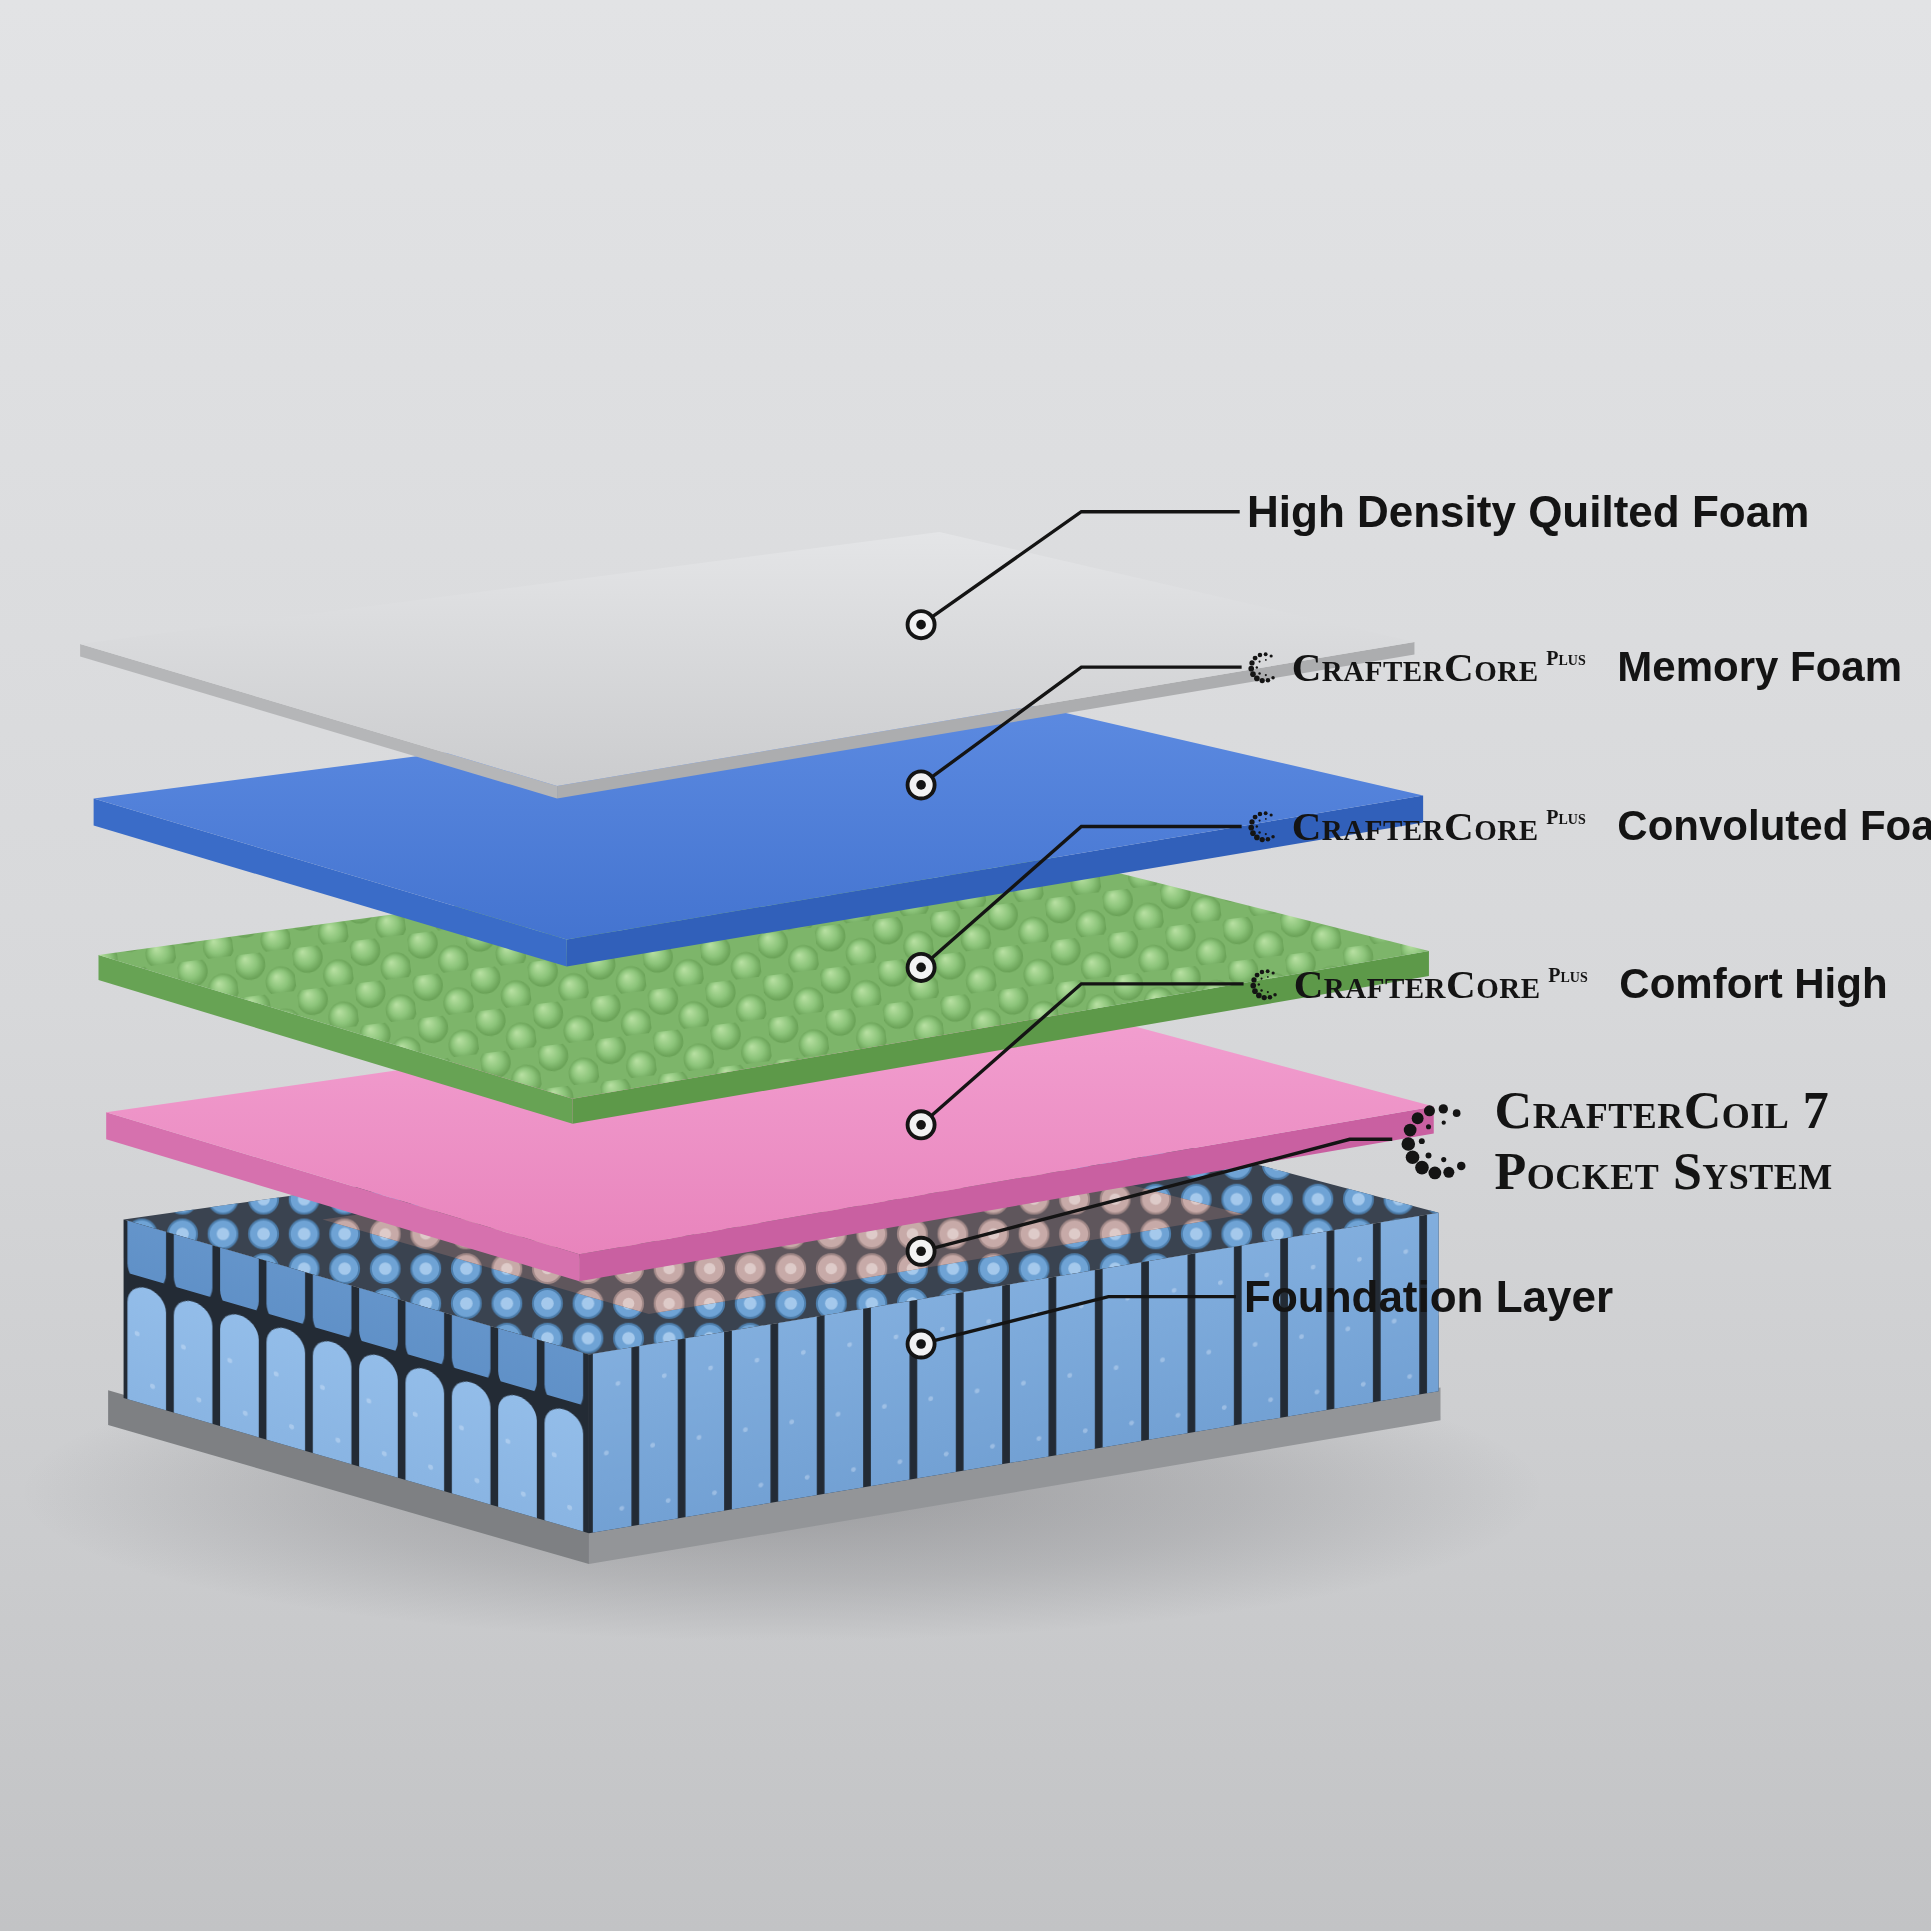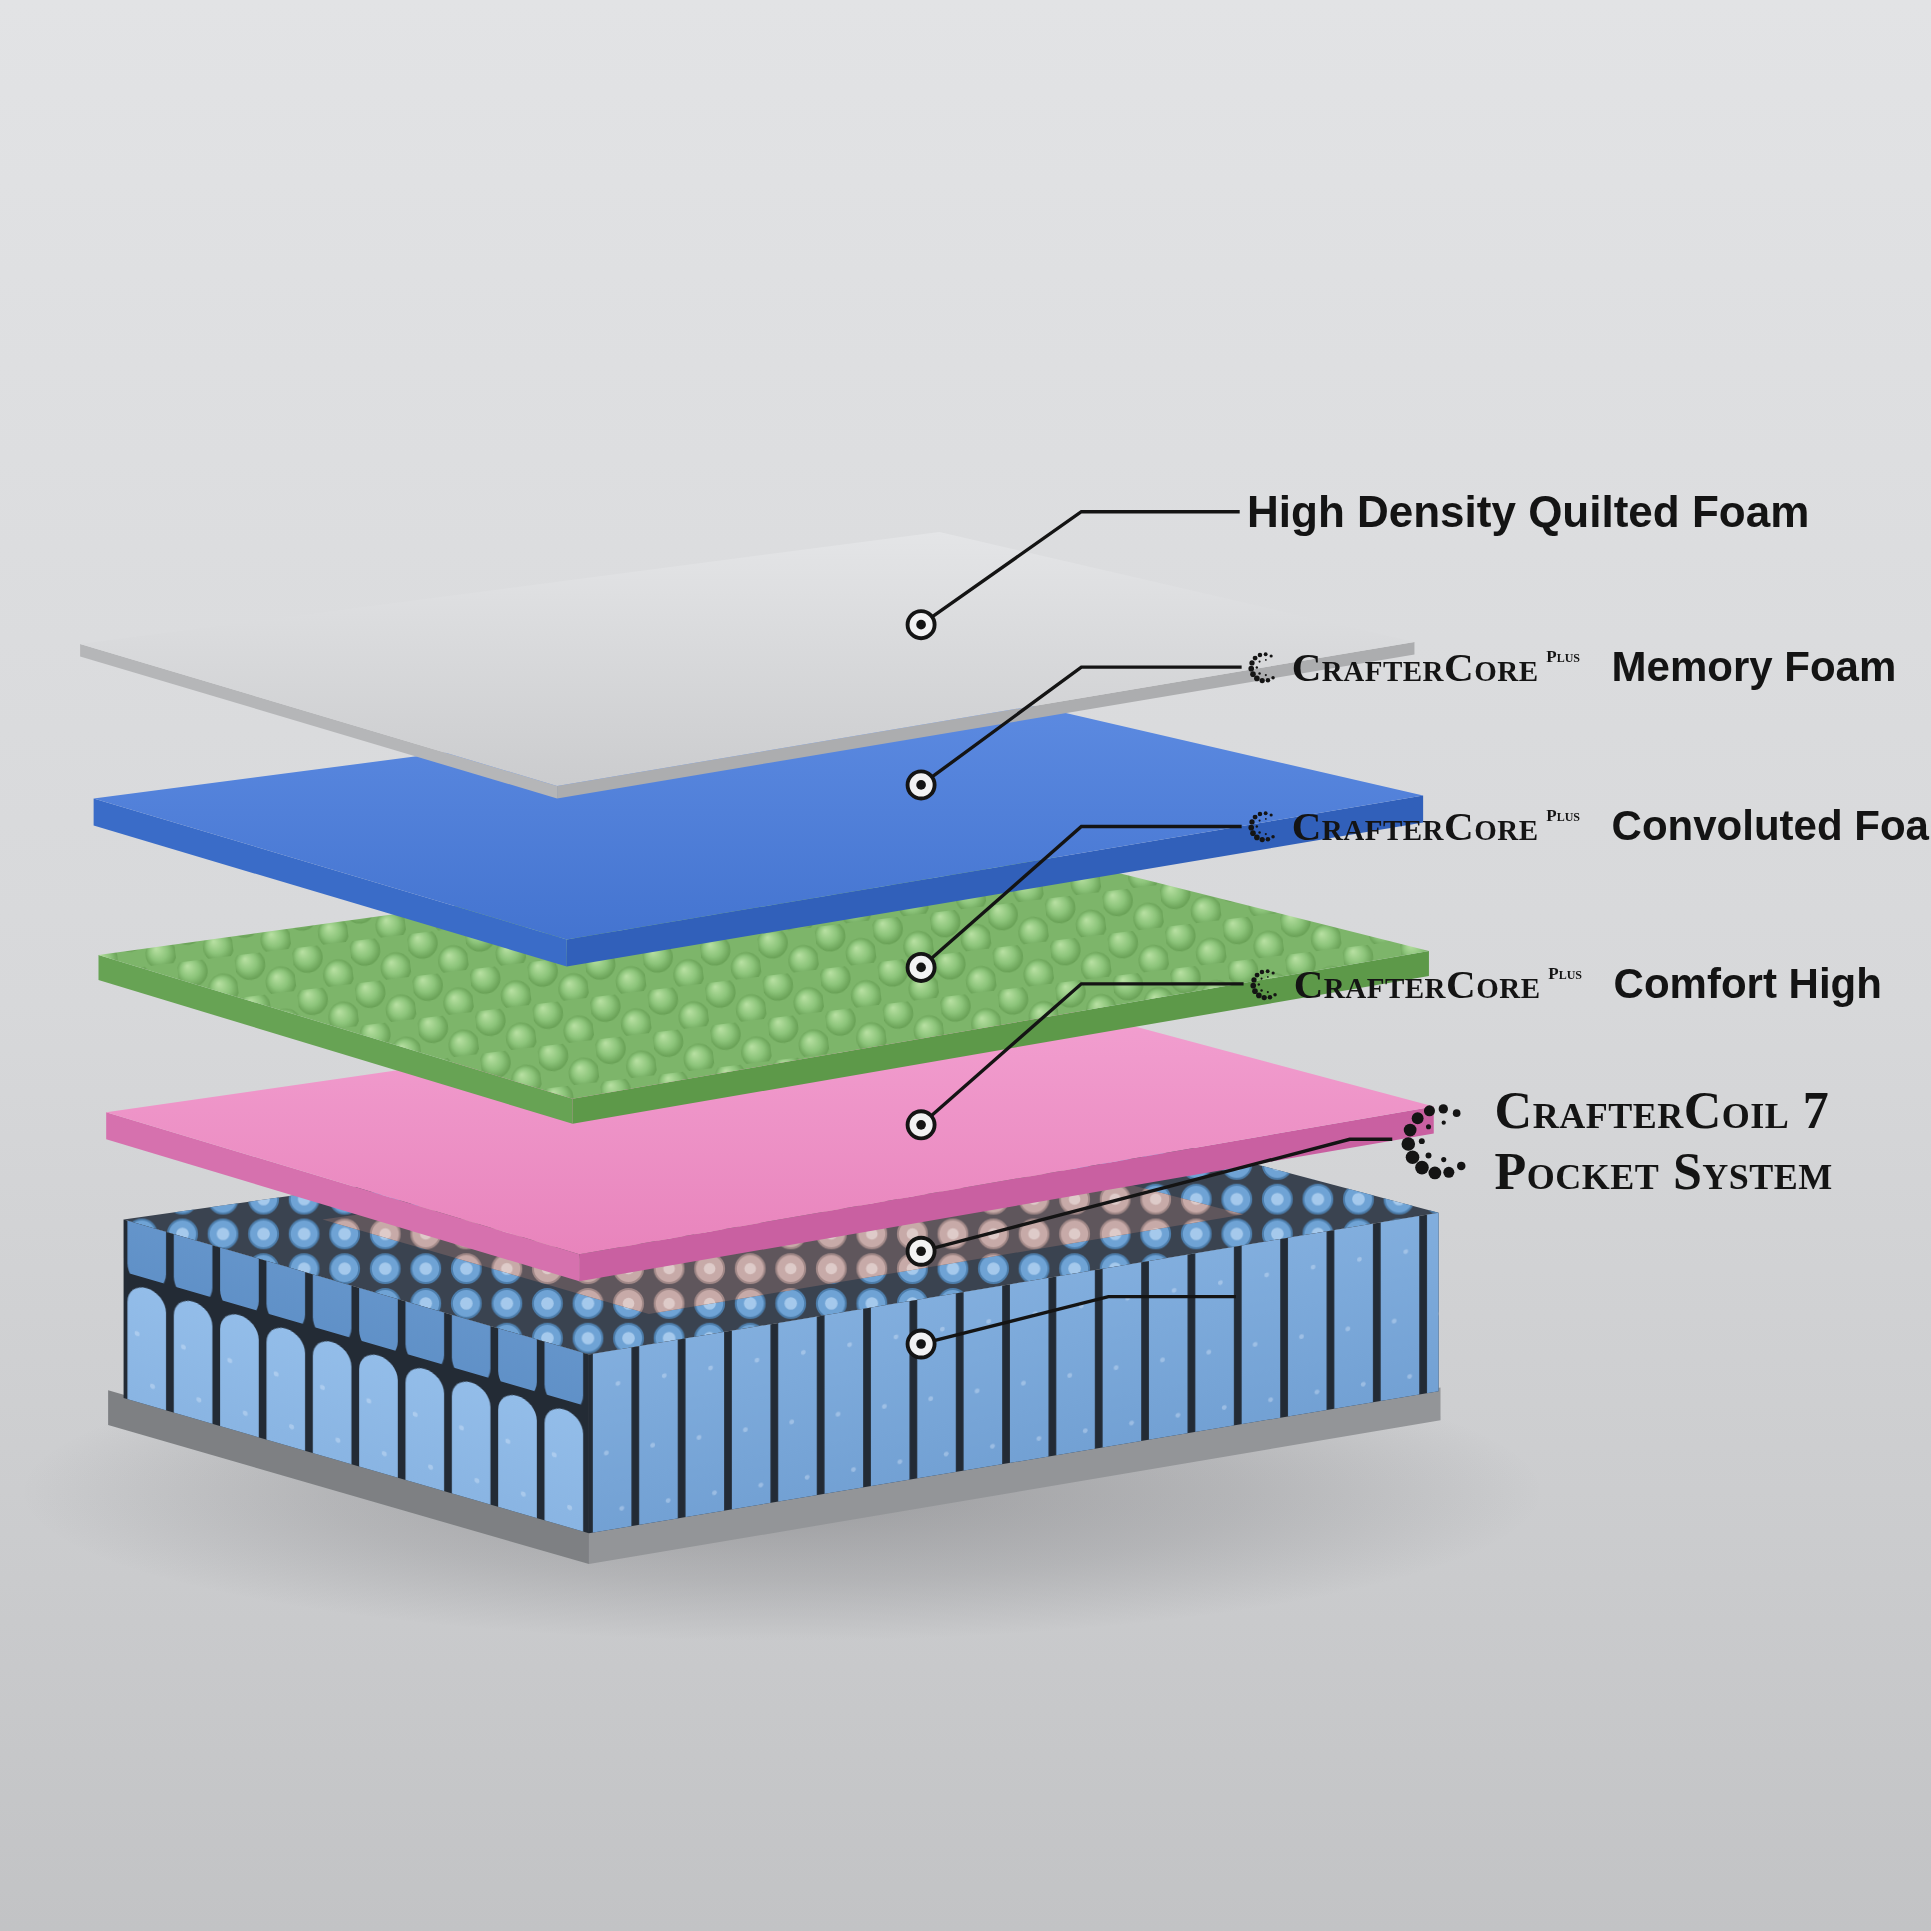--- a/index.html
+++ b/index.html
@@ -13,21 +13,21 @@
     position:absolute;transform:translateY(-50%);
     display:flex;align-items:center;white-space:nowrap;color:#141414;
   }
   .plain{font:700 44px/1.1 "Liberation Sans",sans-serif;text-align:center;}
   .brand-row{gap:9.7px;}
   .brand{
     font-family:"Liberation Serif",serif;font-weight:700;font-size:41px;
     font-variant:small-caps;letter-spacing:0.5px;
   }
   .brand-sup{
-    font-family:"Liberation Serif",serif;font-weight:700;font-size:17px;
+    font-family:"Liberation Serif",serif;font-weight:700;font-size:20px;
     font-variant:small-caps;align-self:flex-start;margin:3.9px 3.9px 0 -1.9px;
   }
   .big{font:700 42px/1.1 "Liberation Sans",sans-serif;margin-left:18px;}
   .c-icon{display:block;}
   .c-icon.sm{width:35px;height:35px;}
   .c-icon.lg{width:85px;height:85px;}
   .coil-block{gap:11.6px;}
   .brand-lg{
     font-family:"Liberation Serif",serif;font-weight:700;font-size:52px;
     line-height:1.18;font-variant:small-caps;letter-spacing:0.5px;
@@ -242,15 +242,18 @@
   <div class="label coil-block" style="left:1398px;top:1141px">
     <svg class="c-icon lg" viewBox="0 0 100 100">
         <use href="#cLogo"></use>
       </svg>
     <div class="coil-lines">
       <div class="brand-lg">CrafterCoil 7</div>
       <div class="brand-lg">Pocket System</div>
     </div>
   </div>
 
+  <div class="label plain" style="left:1244px;top:1297px">
+    <span>Foundation Layer</span>
+  </div>
 
 </div>
 
 
 </body></html>

